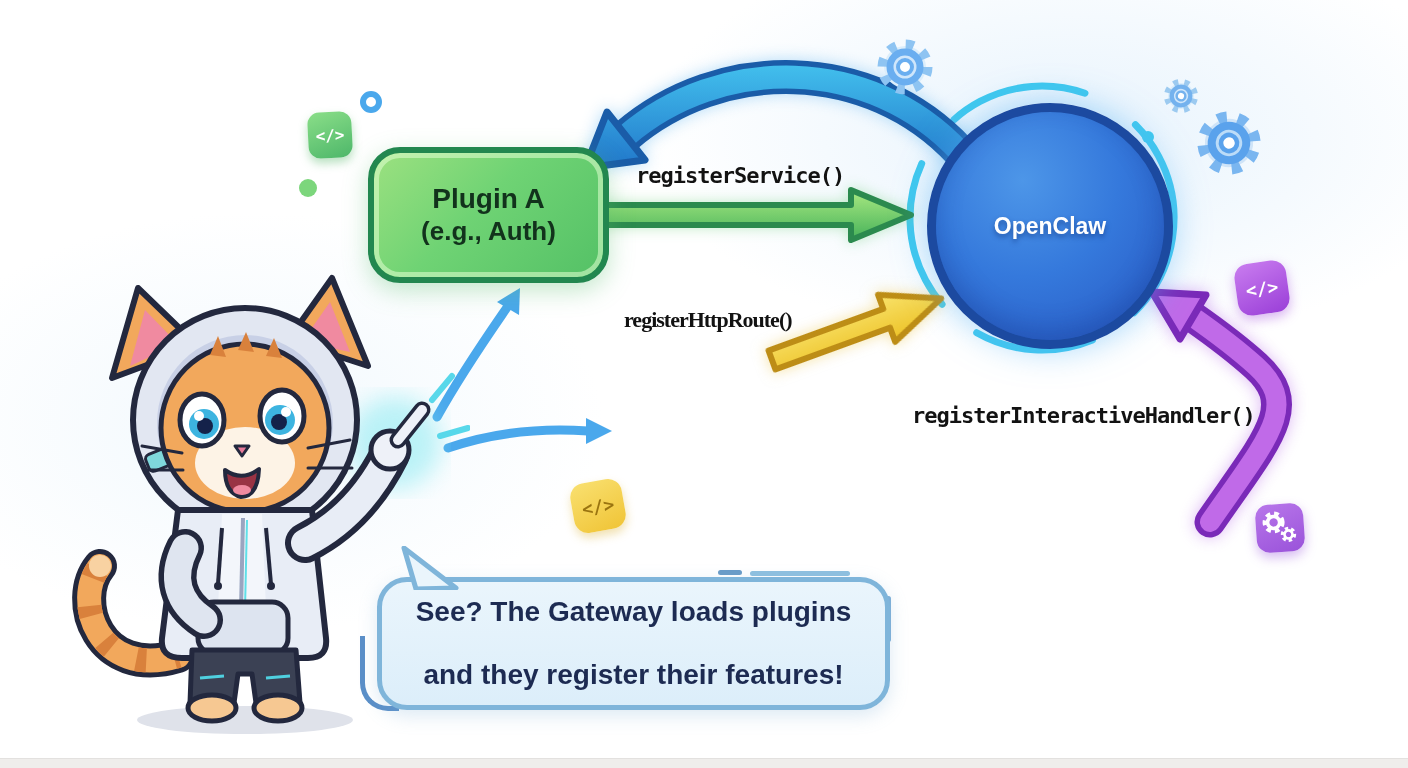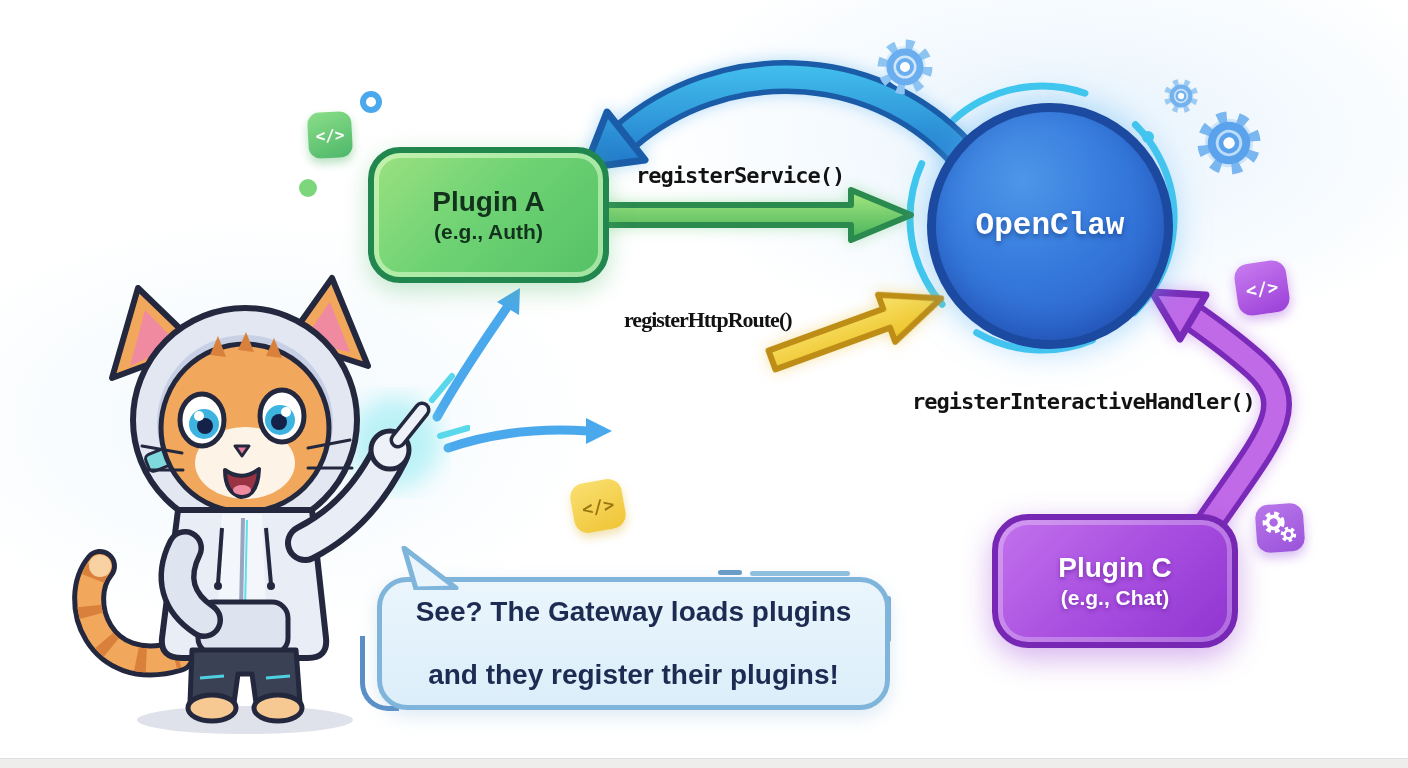--- a/index.html
+++ b/index.html
@@ -11,45 +11,45 @@
       #ffffff;
     font-family:"Liberation Sans", sans-serif;
   }
   .layer{position:absolute;left:0;top:0;z-index:0;}
   .bottom-strip{position:absolute;left:0;right:0;bottom:0;height:9px;background:#efedeb;border-top:1px solid #e3e1df;z-index:1;}
 
   
   .node{position:absolute;display:flex;flex-direction:column;align-items:center;justify-content:center;
         text-align:center;font-weight:bold;z-index:2;line-height:1.22;}
   .node .t1{font-size:28px;}
-  .node .t2{font-size:21px;}
+  .node .t2{font-size:26px;}
   .plugin-a{left:368px;top:147px;width:229px;height:124px;border-radius:32px;
     background:linear-gradient(135deg,#9ce180 0%,#6fd374 45%,#54c166 100%);
     border:6px solid #22874f;color:#12321c;
     box-shadow:inset 0 0 0 5px rgba(225,255,210,.55), 0 8px 24px rgba(90,190,110,.35);}
   .plugin-b{left:622px;top:352px;width:236px;height:136px;border-radius:40px;
     background:linear-gradient(135deg,#f9e266 0%,#f3cf3d 55%,#edc02a 100%);
     border:6px solid #c3941d;color:#35290a;
     box-shadow:inset 0 0 0 6px rgba(255,248,205,.6), 0 8px 24px rgba(230,190,60,.35);}
   .plugin-c{left:992px;top:514px;width:234px;height:122px;border-radius:36px;
     background:linear-gradient(135deg,#c272ec 0%,#a94fe0 50%,#8f34d0 100%);
     border:6px solid #7627b4;color:#ffffff;text-shadow:0 2px 4px rgba(80,15,130,.5);
     box-shadow:inset 0 0 0 5px rgba(255,255,255,.28), 0 10px 30px rgba(150,60,210,.4);}
   .gateway{left:927px;top:103px;width:228px;height:228px;border-radius:50%;
     background:radial-gradient(circle at 38% 30%,#4d96e8 0%,#3579dc 45%,#2757c2 100%);
     border:9px solid #1c4aa0;color:#ffffff;text-shadow:0 3px 5px rgba(10,40,110,.5);
     box-shadow:0 0 34px rgba(90,180,245,.55), inset 0 -10px 24px rgba(10,40,120,.25);}
-  .gateway .t1,.gateway .t2{font-size:31px;font-family:Liberation Mono, monospace;}
+  .gateway .t1,.gateway .t2{font-size:23px;}
 
   
   .call-label{position:absolute;z-index:3;color:#121212;font-family:"DejaVu Sans Mono",monospace;
     font-weight:bold;font-size:22px;letter-spacing:-1px;white-space:nowrap;}
   .call-a{left:636px;top:163px;}
   .call-b{left:624px;top:307px;font-family:Liberation Serif, serif;}
-  .call-c{left:912px;top:389px;}
+  .call-c{left:912px;top:403px;}
 
   
   .badge{position:absolute;z-index:3;display:flex;align-items:center;justify-content:center;
     font-family:"DejaVu Sans Mono",monospace;font-weight:bold;}
   .badge-code-green{left:308px;top:112px;width:44px;height:46px;border-radius:12px;transform:rotate(-3deg);
     background:linear-gradient(160deg,#8ade88,#4eb76a);color:#fff;font-size:16px;
     box-shadow:0 5px 10px rgba(80,180,100,.4);}
   .badge-code-yellow{left:572px;top:481px;width:52px;height:50px;border-radius:14px;transform:rotate(-10deg);
     background:linear-gradient(160deg,#f9e070,#f0c436);color:#9a7410;font-size:18px;
     box-shadow:0 5px 10px rgba(220,180,60,.4);}
@@ -150,24 +150,20 @@
     </g>
 
     <circle cx="371" cy="102" r="8" fill="#ffffff" stroke="#4aa8ec" stroke-width="6"></circle>
     <circle cx="308" cy="188" r="9" fill="#7cd67c"></circle>
   </svg>
 
   <div class="node plugin-a">
     <span class="t1">Plugin A</span>
     <span class="t2">(e.g., Auth)</span>
   </div>
-  <div class="node plugin-c">
-    <span class="t1">Plugin C</span>
-    <span class="t2">(e.g., Chat)</span>
-  </div>
   <div class="node gateway">
     <span class="t1">OpenClaw</span>
   </div>
 
   <div class="call-label call-a">registerService()</div>
   <div class="call-label call-b">registerHttpRoute()</div>
   <div class="call-label call-c">registerInteractiveHandler()</div>
 
   <div class="badge badge-code-green">
     <span>&lt;/&gt;</span>
@@ -272,21 +268,21 @@
       <ellipse cx="162" cy="460" rx="24" ry="13" fill="#f6c892" stroke="#23283e" stroke-width="5"></ellipse>
       <ellipse cx="228" cy="460" rx="24" ry="13" fill="#f6c892" stroke="#23283e" stroke-width="5"></ellipse>
     </svg>
   </div>
 
   <div class="bubble">
     <svg class="tail" width="70" height="44" viewBox="0 0 70 44">
       <polygon points="10,2 62,42 22,43" fill="#eaf5fc" stroke="#7fb5da" stroke-width="5" stroke-linejoin="round"></polygon>
     </svg>
     <span>See? The Gateway loads plugins</span>
-    <span>and they register their plugins!</span>
+    <span>and they register their features!</span>
   </div>
   <div class="accent acc-dash1"></div>
   <div class="accent acc-dash2"></div>
   <div class="accent acc-vert"></div>
   <div class="acc-corner"></div>
   <div class="accent acc-dash3"></div>
   <div class="accent acc-dash4"></div>
 
   <div class="bottom-strip"></div>
 </div>

